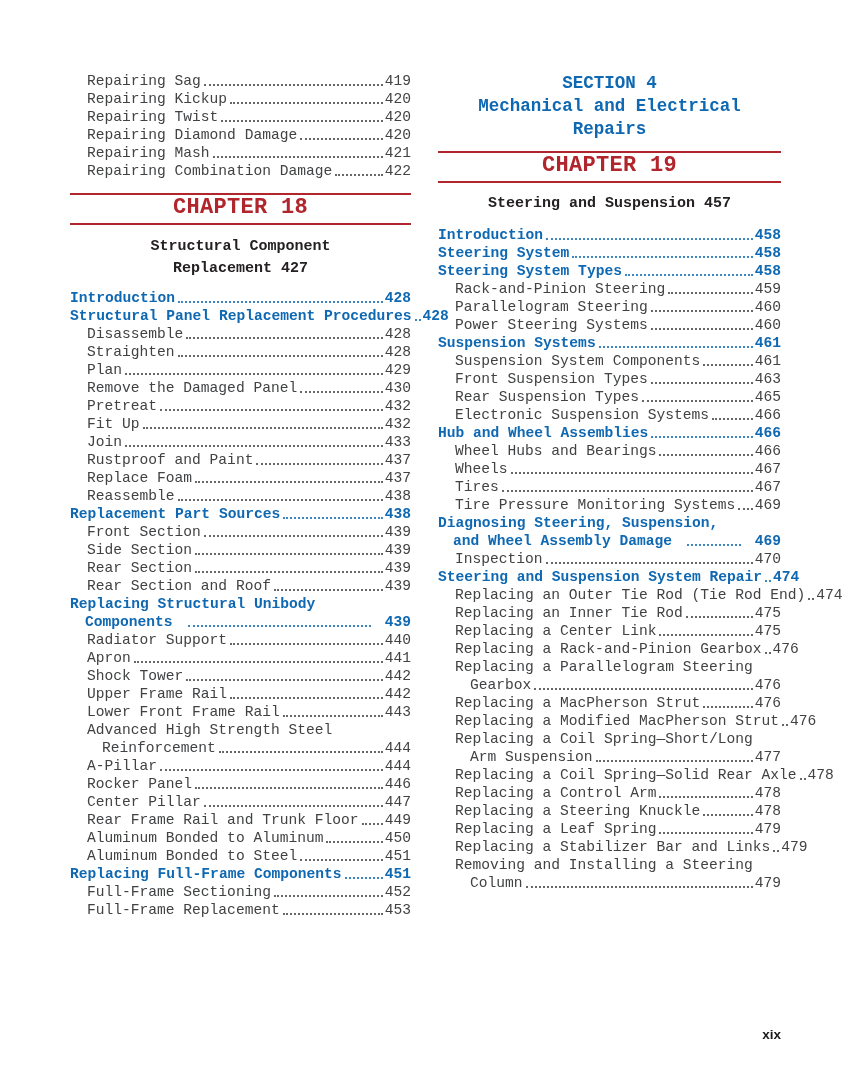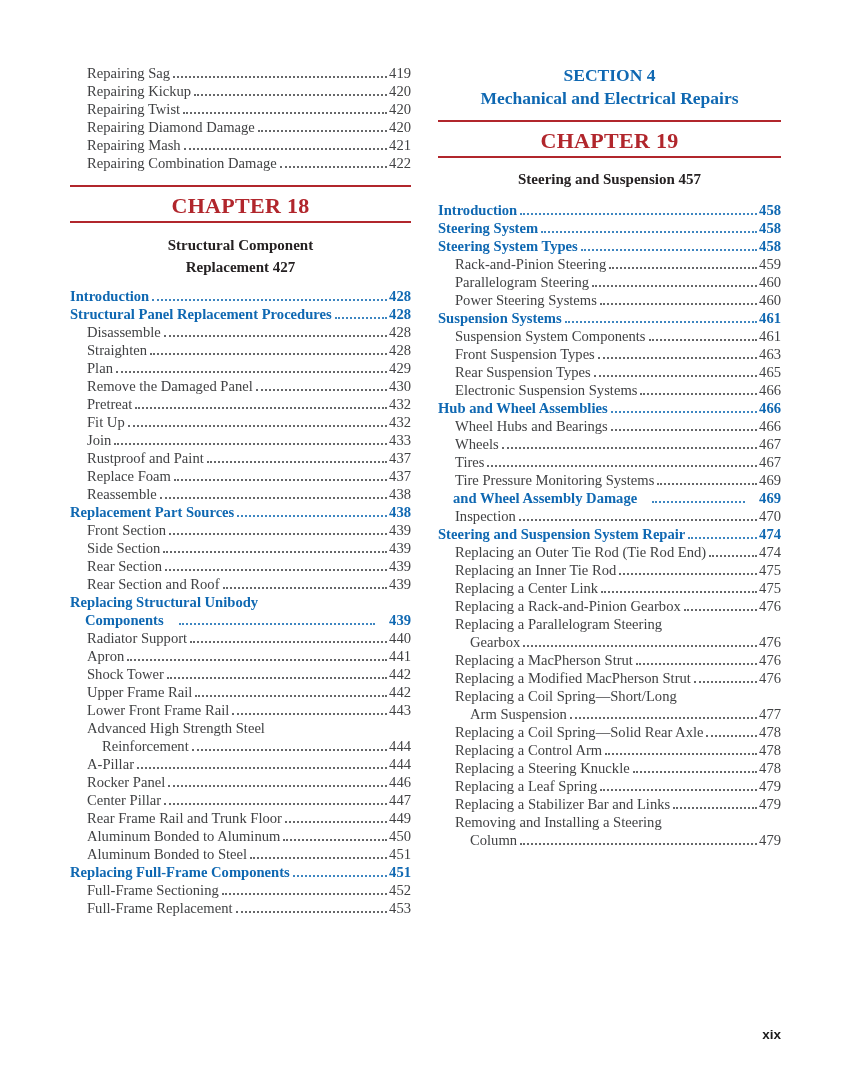--- a/index.html
+++ b/index.html
@@ -3,21 +3,21 @@
 <meta charset="utf-8">
 <style>
   html, body { margin: 0; padding: 0; }
   body {
     width: 849px; height: 1087px;
     background: #ffffff;
     position: relative;
     font-family: "Liberation Serif", serif;
     overflow: hidden;
   }
-  .col { position: absolute; top: 64px; }
+  .col { position: absolute; top: 72px; font-family: Liberation Mono, monospace; }
   #col-left  { left: 70px;  width: 341px; }
   #col-right { left: 438px; width: 343px; }
 
   
   .entry { font-size: 14.6px; line-height: 18px; color: var(--body-gray, #414244); }
   .entry.main { color: var(--accent-blue, #0F68B2); font-weight: bold; margin-top: 0; }
   .entry.sub .row, .entry.sub .l1only { padding-left: 17px; }
   .row { display: flex; align-items: baseline; }
   .row.cont { padding-left: 32px !important; }
   .entry.main .row.cont { padding-left: 15px !important; gap: 12px; }
@@ -30,21 +30,21 @@
     margin: 0 2px 4px 3px;
   }
   .page { white-space: nowrap; }
 
   
   .chapter-block { margin-top: 13px; }
   .rule { height: 2px; background: var(--accent-red, #B1262C); }
   .kicker {
     color: var(--accent-red, #B1262C);
     font-weight: bold; font-size: 22px; line-height: 26px;
-    text-align: center; padding: 6px 0 2px; letter-spacing: 0.3px;
+    text-align: center; padding: 0 0 2px; letter-spacing: 0.3px;
   }
   .chapter-title {
     color: var(--title-black, #252122);
     font-weight: bold; font-size: 15px; line-height: 22px;
     text-align: center; margin: 11px 0 9px;
   }
   .section-head {
     color: var(--accent-blue, #0F68B2);
     font-weight: bold; font-size: 17.5px; line-height: 23px;
     text-align: center; margin-bottom: 10px;
@@ -482,20 +482,21 @@
         </div>
       </div>
       <div class="entry sub">
         <div class="row">
           <span class="label">Tire Pressure Monitoring Systems</span>
           <span class="leader"></span>
           <span class="page">469</span>
         </div>
       </div>
       <div class="entry main">
+        <div class="l1only">Diagnosing Steering, Suspension,</div>
         <div class="row cont">
           <span class="label">and Wheel Assembly Damage</span>
           <span class="leader"></span>
           <span class="page">469</span>
         </div>
       </div>
       <div class="entry sub">
         <div class="row">
           <span class="label">Inspection</span>
           <span class="leader"></span>

